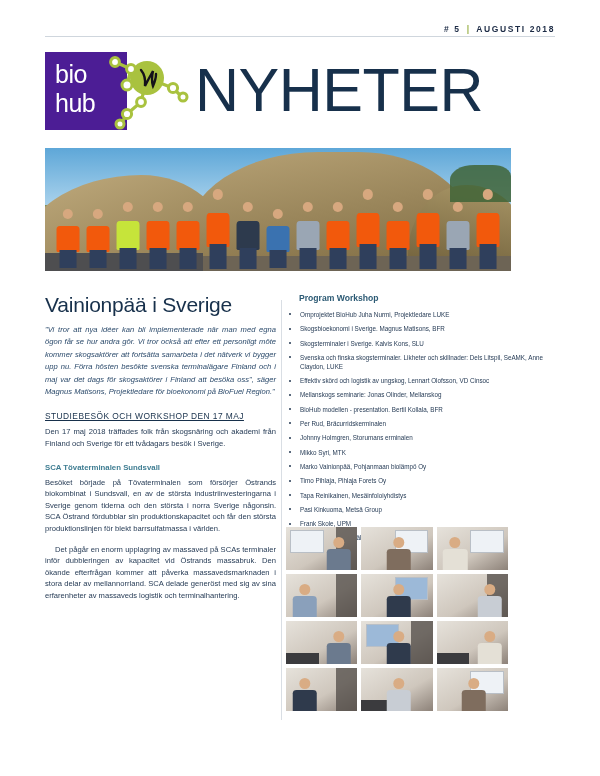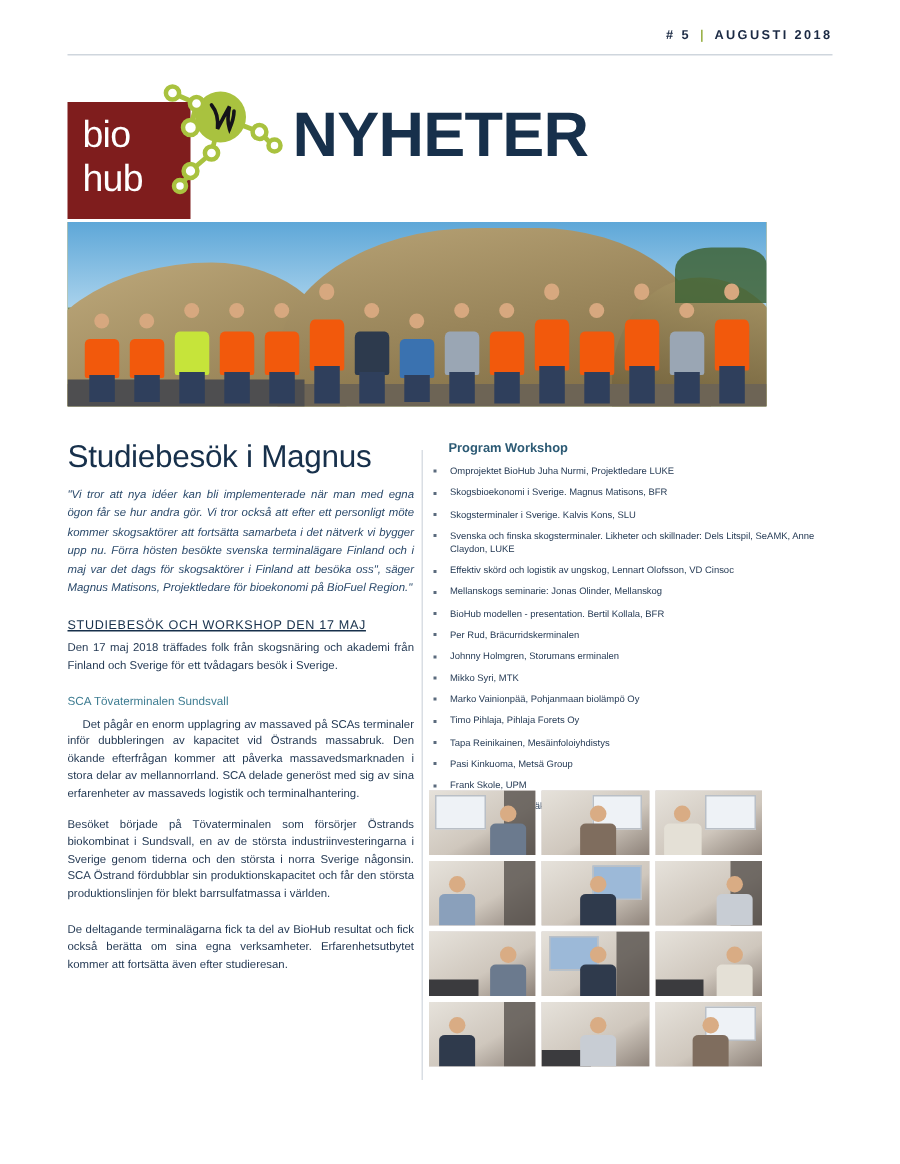--- a/index.html
+++ b/index.html
@@ -24,20 +24,21 @@
   }
 
   
   .masthead {
     position: absolute;
     left: 45px;
     top: 18px;
     width: 510px;
     height: 16px;
     display: flex;
+    align-items: flex-end;
     justify-content: flex-end;
   }
   .issue-line {
     font-size: 8.5px;
     letter-spacing: 1.6px;
     color: #1b2a44;
     font-weight: 600;
     white-space: nowrap;
   }
   .issue-sep { color: #9bb24a; padding: 0 2px; }
@@ -61,24 +62,24 @@
   }
   .logo {
     position: absolute;
     left: 0;
     top: 0;
     width: 152px;
     height: 78px;
   }
   .logo-box {
     position: absolute;
-    left: 0; top: 16px;
+    left: 0; top: 0;
     width: 82px;
     height: 78px;
-    background: #7f1d1d;
+    background: #4c1d95;
   }
   .logo-text {
     position: absolute;
     left: 10px;
     top: 8px;
     color: #ffffff;
     font-size: 25px;
     line-height: 29px;
     font-weight: 400;
     letter-spacing: -0.5px;
@@ -87,25 +88,25 @@
     position: absolute;
     left: 52px;
     top: 0;
     width: 100px;
     height: 78px;
   }
   .wordmark {
     position: absolute;
     left: 150px;
     top: 2px;
-    font-size: 42px;
+    font-size: 61px;
     line-height: 72px;
     letter-spacing: -0.5px;
     color: #17304b;
-    font-weight: 700;
+    font-weight: 400;
     white-space: nowrap;
   }
 
   
   .hero {
     position: absolute;
     left: 45px;
     top: 148px;
     width: 466px;
     height: 123px;
@@ -252,21 +253,21 @@
     color: #17304b;
     font-weight: 400;
     margin: 0 0 3px 0;
     text-transform: uppercase;
     text-decoration: underline;
   }
   .sub-teal {
     font-size: 7.8px;
     line-height: 11px;
     color: #3f7d92;
-    font-weight: 400;
+    font-weight: 700;
     margin: 0 0 3px 0;
   }
   .body-p {
     font-size: 7.6px;
     line-height: 11.6px;
     color: #1f3550;
     margin: 4px 0 9px 0;
     text-align: justify;
   }
   .body-p.indent { text-indent: 10px; }
@@ -522,36 +523,35 @@
           <span class="head"></span>
           <span class="vest"></span>
           <span class="legs"></span>
         </div>
     </div>
   </div>
 
   <div class="col-divider"></div>
 
   <div class="col-left">
-    <h1 class="headline">Studiebesök i Magnus</h1>
+    <h1 class="headline">Vainionpää i Sverige</h1>
     <p class="lede">"Vi tror att nya idéer kan bli implementerade när man med egna ögon får se hur andra gör. Vi tror också att efter ett personligt möte kommer skogsaktörer att fortsätta samarbeta i det nätverk vi bygger upp nu. Förra hösten besökte svenska terminalägare Finland och i maj var det dags för skogsaktörer i Finland att besöka oss", säger Magnus Matisons, Projektledare för bioekonomi på BioFuel Region."</p>
 
     <div class="blk">
       <h2 class="sub-caps">STUDIEBESÖK OCH WORKSHOP DEN 17 MAJ</h2>
       <p class="body-p">Den 17 maj 2018 träffades folk från skogsnäring och akademi från Finland och Sverige för ett tvådagars besök i Sverige.</p>
     </div>
 
     <div class="blk">
       <h2 class="sub-teal">SCA Tövaterminalen Sundsvall</h2>
+      <p class="body-p">Besöket började på Tövaterminalen som försörjer Östrands biokombinat i Sundsvall, en av de största industriinvesteringarna i Sverige genom tiderna och den största i norra Sverige någonsin. SCA Östrand fördubblar sin produktionskapacitet och får den största produktionslinjen för blekt barrsulfatmassa i världen.</p>
       <p class="body-p indent">Det pågår en enorm upplagring av massaved på SCAs terminaler inför dubbleringen av kapacitet vid Östrands massabruk. Den ökande efterfrågan kommer att påverka massavedsmarknaden i stora delar av mellannorrland. SCA delade generöst med sig av sina erfarenheter av massaveds logistik och terminalhantering.</p>
-      <p class="body-p">Besöket började på Tövaterminalen som försörjer Östrands biokombinat i Sundsvall, en av de största industriinvesteringarna i Sverige genom tiderna och den största i norra Sverige någonsin. SCA Östrand fördubblar sin produktionskapacitet och får den största produktionslinjen för blekt barrsulfatmassa i världen.</p>
     </div>
 
     <div class="blk">
-      <p class="body-p">De deltagande terminalägarna fick ta del av BioHub resultat och fick också berätta om sina egna verksamheter. Erfarenhetsutbytet kommer att fortsätta även efter studieresan.</p>
     </div>
   </div>
 
   <div class="col-right">
     <h2 class="prog-title">Program Workshop</h2>
     <ul class="prog-list">
       <li>Omprojektet BioHub Juha Nurmi, Projektledare LUKE</li>
       <li>Skogsbioekonomi i Sverige. Magnus Matisons, BFR</li>
       <li>Skogsterminaler i Sverige. Kalvis Kons, SLU</li>
       <li>Svenska och finska skogsterminaler. Likheter och skillnader: Dels Litspil, SeAMK, Anne Claydon, LUKE</li>

